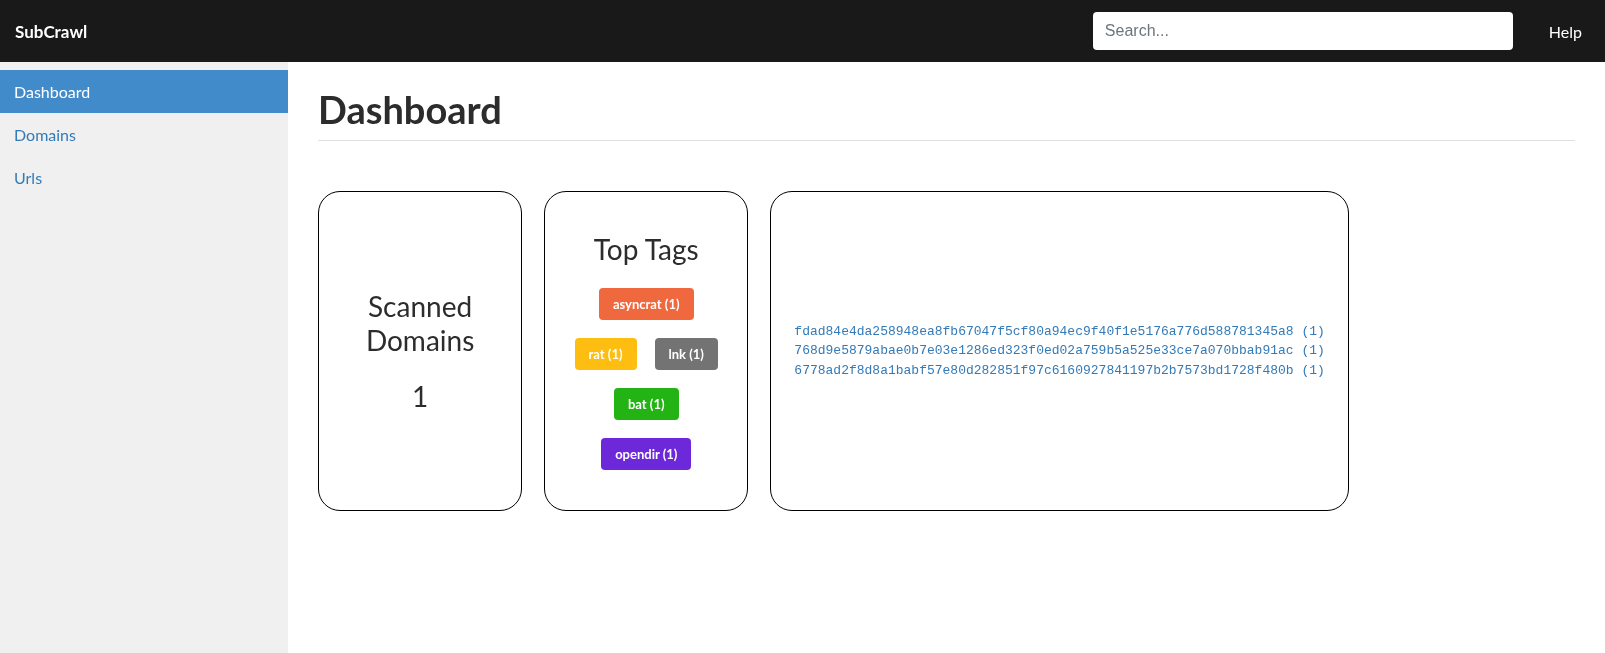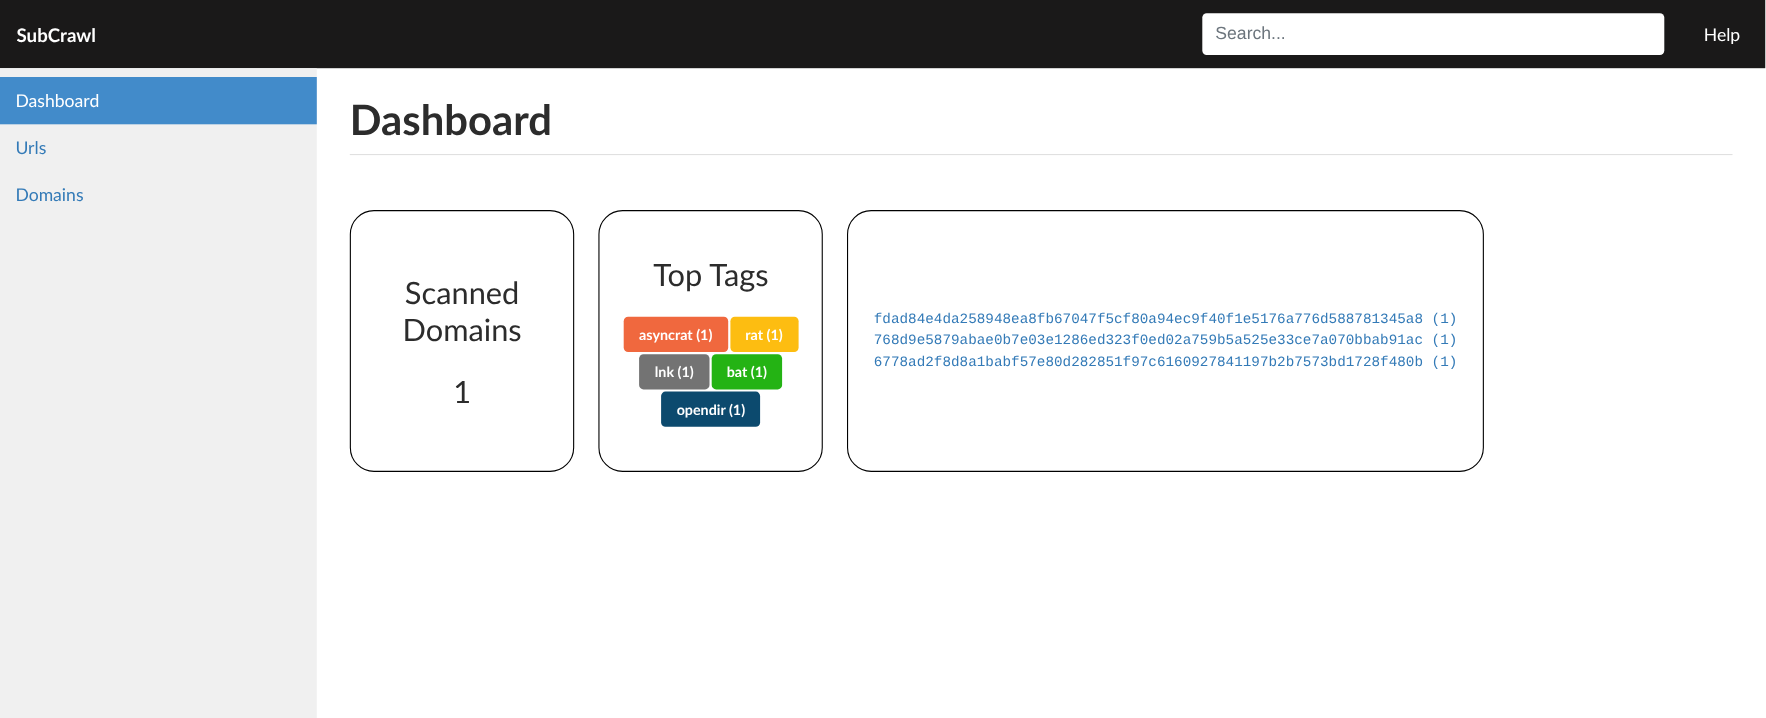--- a/index.html
+++ b/index.html
@@ -101,37 +101,37 @@
       margin-bottom: 22px;
     }
     .card-value {
       font-size: 28px;
       font-weight: 400;
       color: #2c2c2c;
     }
     .tags-row {
       display: flex;
       flex-wrap: wrap;
-      gap: 2px;
+      gap: 18px;
       justify-content: center;
     }
     .tag-badge {
       display: inline-block;
       padding: 8px 14px;
       border-radius: 4px;
       color: #ffffff;
       font-size: 13px;
       font-weight: bold;
       cursor: pointer;
     }
     .tag-orange { background: #f0683e; }
     .tag-yellow { background: #fdbd11; }
     .tag-green1 { background: #737373; }
     .tag-green2 { background: #24b314; }
-    .tag-teal { background: #0c4a6e; }
+    .tag-teal { background: #6d28d9; }
     .hashes-list {
       font-family: Menlo, Monaco, Consolas, 'Courier New', monospace;
       font-size: 13px;
       text-align: left;
       width: 100%;
       padding: 0 8px;
     }
     .hash-line {
       color: #337ab7;
       white-space: nowrap;
@@ -151,22 +151,22 @@
 <div class="navbar">
   <div class="navbar-brand">SubCrawl</div>
   <div class="navbar-spacer"></div>
   <input type="text" class="search-input" placeholder="Search..." style="">
   <div class="help-link">Help</div>
 </div>
 
 <div class="layout">
   <div class="sidebar">
     <div class="sidebar-item active">Dashboard</div>
+    <div class="sidebar-item">Domains</div>
     <div class="sidebar-item">Urls</div>
-    <div class="sidebar-item">Domains</div>
   </div>
 
   <div class="main">
     <h1 class="page-title">Dashboard</h1>
 
     <div class="cards">
       <div class="card">
         <div class="card-title">Scanned Domains</div>
         <div class="card-value">1</div>
       </div>

